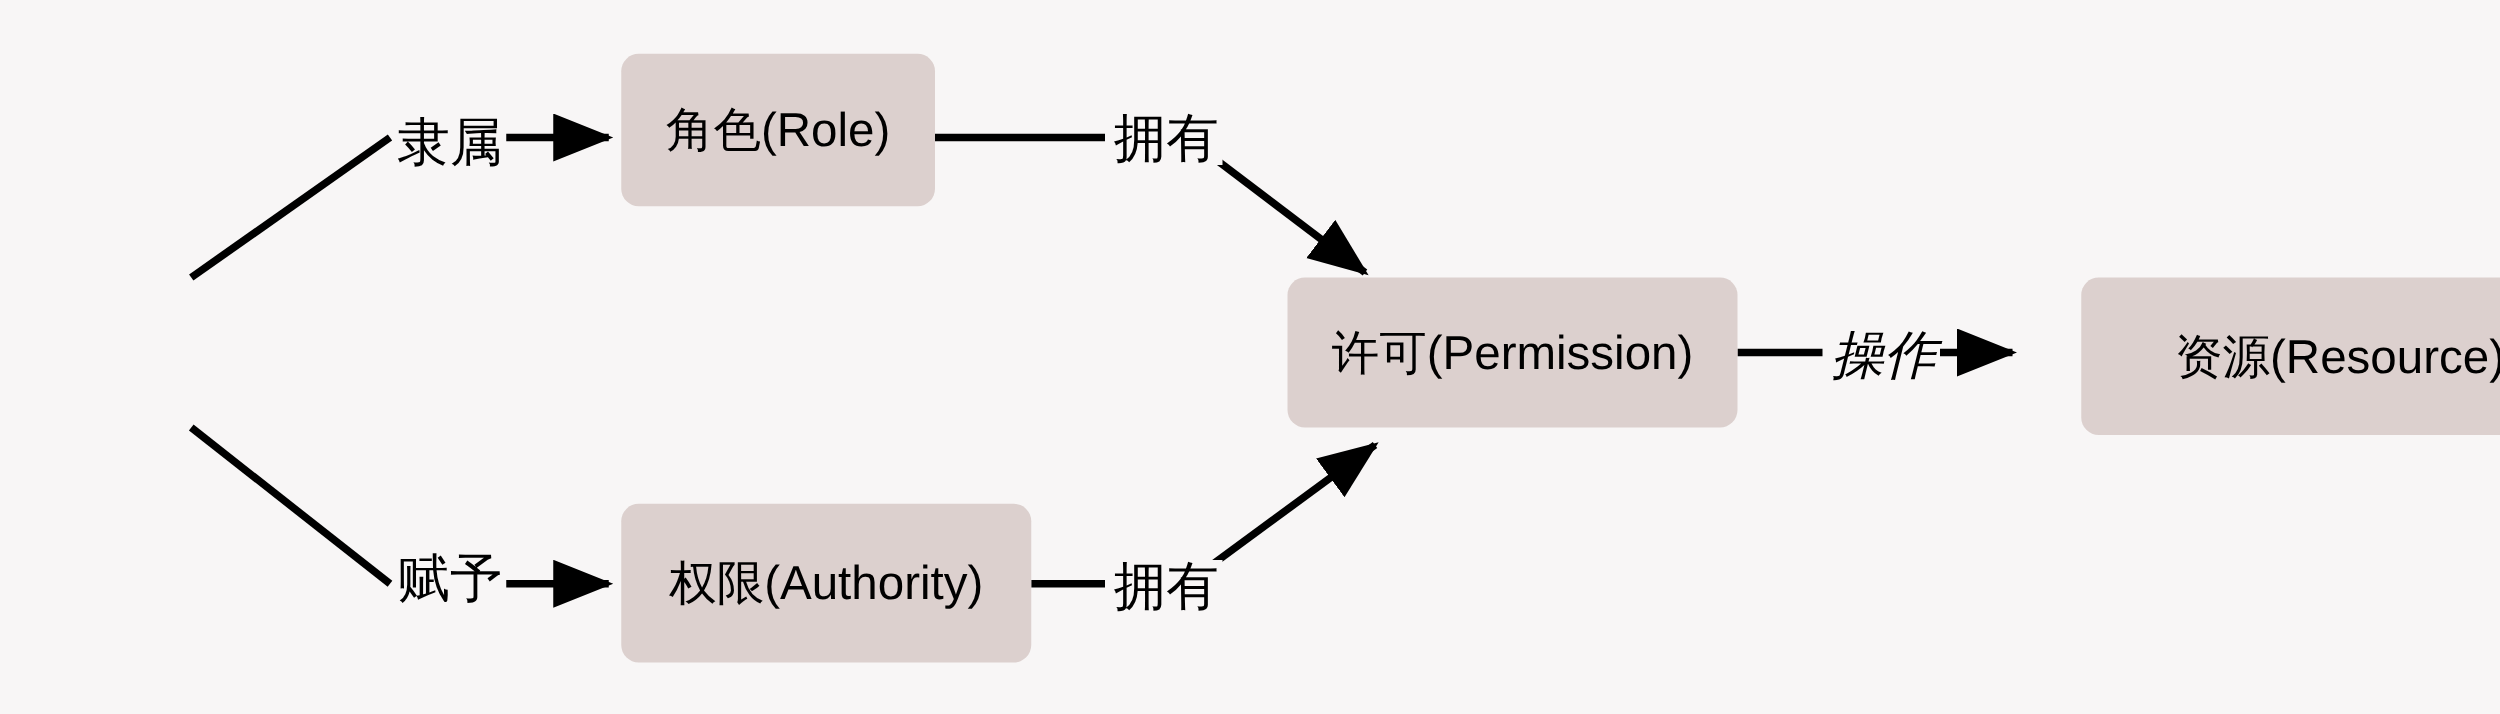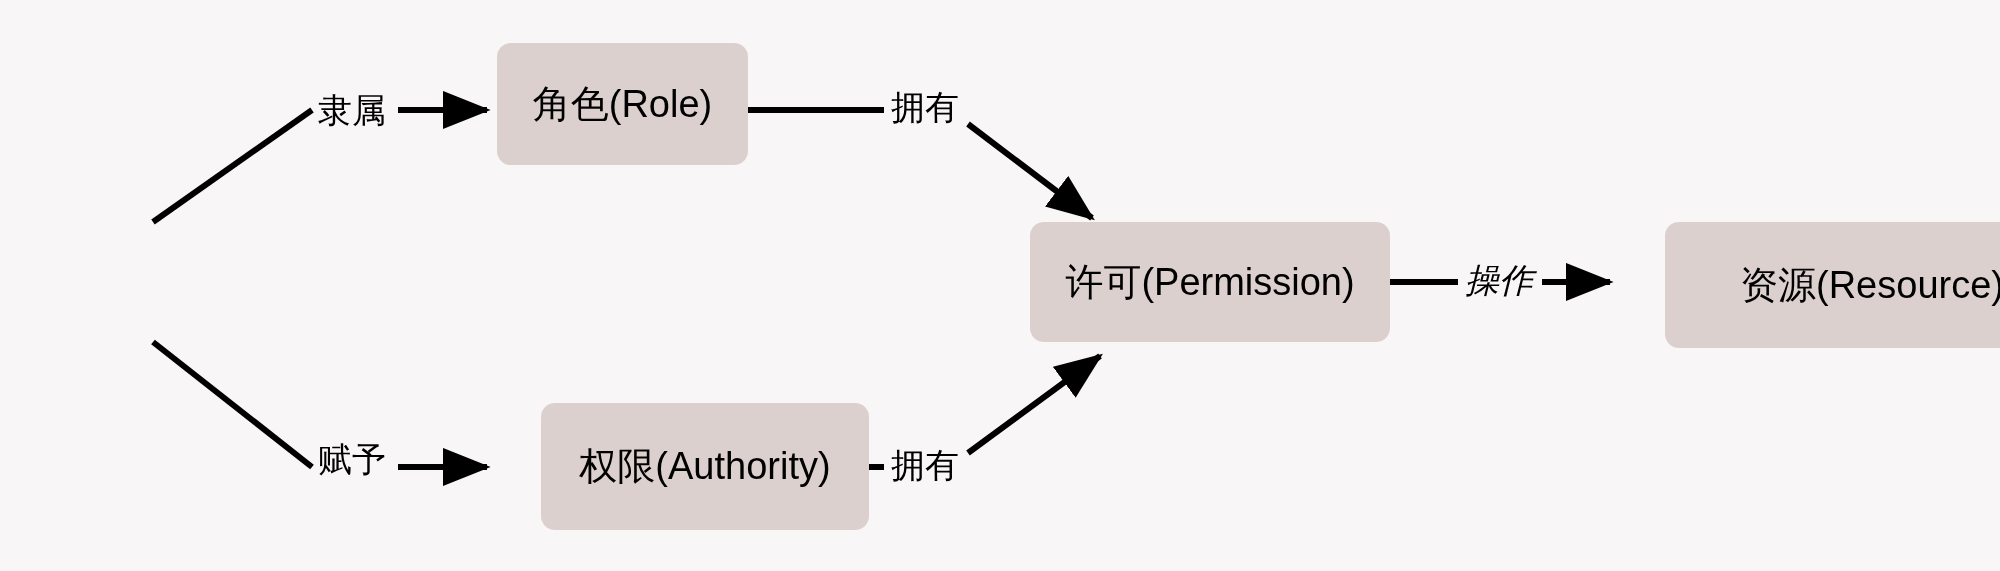--- a/index.html
+++ b/index.html
@@ -36,21 +36,21 @@
     justify-content: center;
     color: #000000;
     font-size: 38px;
     font-weight: 400;
     letter-spacing: 0px;
     white-space: nowrap;
   }
   .edge-label {
     position: absolute;
     color: #000000;
-    font-size: 34px;
+    font-size: 42px;
     line-height: 1;
     white-space: nowrap;
     background: #f8f6f6;
     padding: 0 3px;
   }
 </style>
 </head>
 <body>
 
 <div id="diagram-root">
@@ -76,21 +76,21 @@
 
     <path d="M 1390 282 L 1458 282" stroke="#000000" stroke-width="6" fill="none"></path>
     <path d="M 1542 282 L 1610 282" stroke="#000000" stroke-width="6" fill="none" marker-end="url(#arrowhead)"></path>
   </svg>
 
 
   <div class="node" style="left:497px; top:43px; width:251px; height:122px;">
     <span>角色(Role)</span>
   </div>
 
-  <div class="node" style="left:497px; top:403px; width:328px; height:127px;margin-left:44px;">
+  <div class="node" style="left:497px; top:403px; width:328px; height:127px;">
     <span>权限(Authority)</span>
   </div>
 
   <div class="node" style="left:1030px; top:222px; width:360px; height:120px;">
     <span>许可(Permission)</span>
   </div>
 
   <div class="node" style="left:1620px; top:222px; width:414px; height:126px;margin-left:45px;">
     <span>资源(Resource)</span>
   </div>

